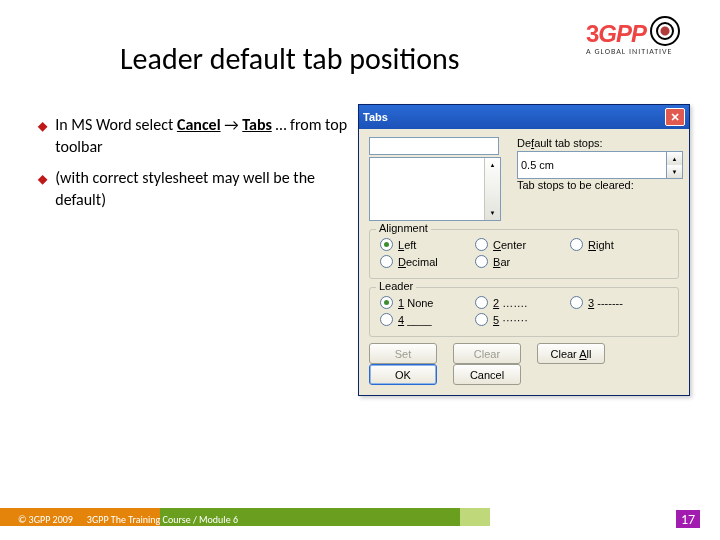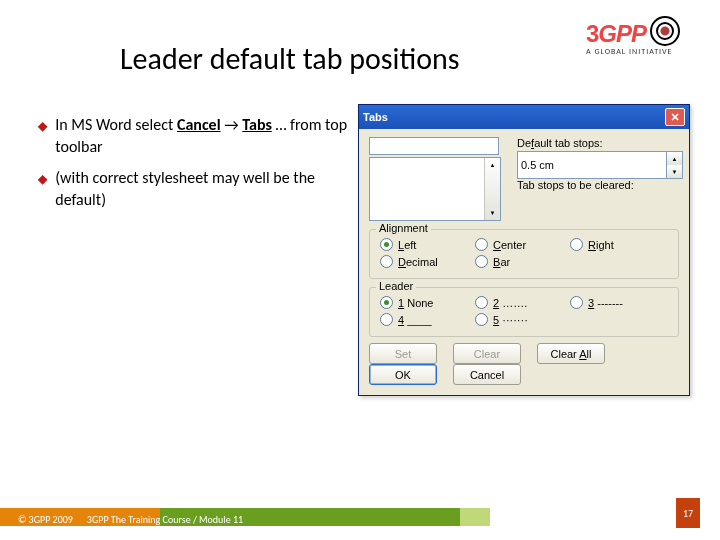--- a/index.html
+++ b/index.html
@@ -43,21 +43,21 @@
 .btnrow{display:flex;gap:16px;}
 .btn{min-width:68px;height:21px;border:1px solid #9c9c8f;background:linear-gradient(#fefefe,#eae7da);border-radius:3px;font-family:inherit;font-size:11px;padding:0 8px;cursor:pointer}
 .btn.def{border:1px solid #2a6ad4;box-shadow:inset 0 0 0 1px #8fb4e8}
 .btn:disabled{color:#9c9c8f;cursor:default}
 u.acc{text-decoration:underline}
 
 .footer{position:absolute;left:0;bottom:12px;width:100%;height:22px;display:flex;align-items:center;font-size:10px}
 .fbar{display:flex;align-items:flex-end;background:linear-gradient(90deg,#e4840a 0 160px,#6a9e1f 160px 460px,#bfd97a 460px 490px,#fff 490px);height:18px;width:100%;padding-left:18px;color:#fff}
 .fcopy{margin-right:14px}
 .fmod{color:#fff}
-.pagenum{position:absolute;right:20px;bottom:12px;width:24px;height:30px;background:#c2410c;color:#fff;font-size:10px;display:flex;align-items:center;justify-content:center}
+.pagenum{position:absolute;right:20px;bottom:12px;width:24px;height:18px;background:#a21caf;color:#fff;font-size:14px;display:flex;align-items:center;justify-content:center}
 </style>
 </head>
 <body>
 <div class="slide">
 
 <div class="title">Leader default tab positions</div>
 
 <div class="logo">
   <div class="logo-3gpp"><span class="three">3</span>GPP<span class="logo-glyph"></span></div>
   <div class="logo-tag">A  GLOBAL  INITIATIVE</div>
@@ -165,18 +165,18 @@
     <div class="btnrow">
       <button class="btn def">OK</button>
       <button class="btn">Cancel</button>
     </div>
   </div>
 </div>
 
 <div class="footer">
   <div class="fbar">
     <span class="fcopy">© 3GPP 2009</span>
-    <span class="fmod">3GPP The Training Course / Module 11</span>
+    <span class="fmod">3GPP The Training Course / Module 6</span>
   </div>
 </div>
 <div class="pagenum">17</div>
 
 </div>
 
 </body></html>

